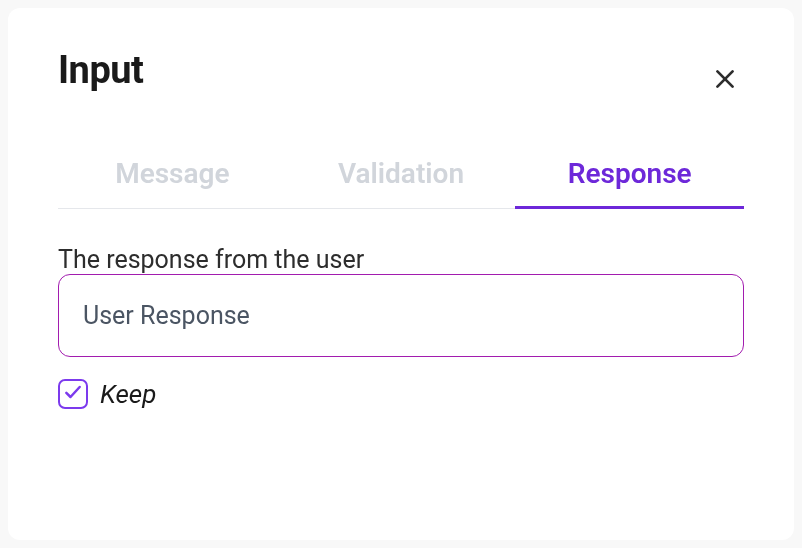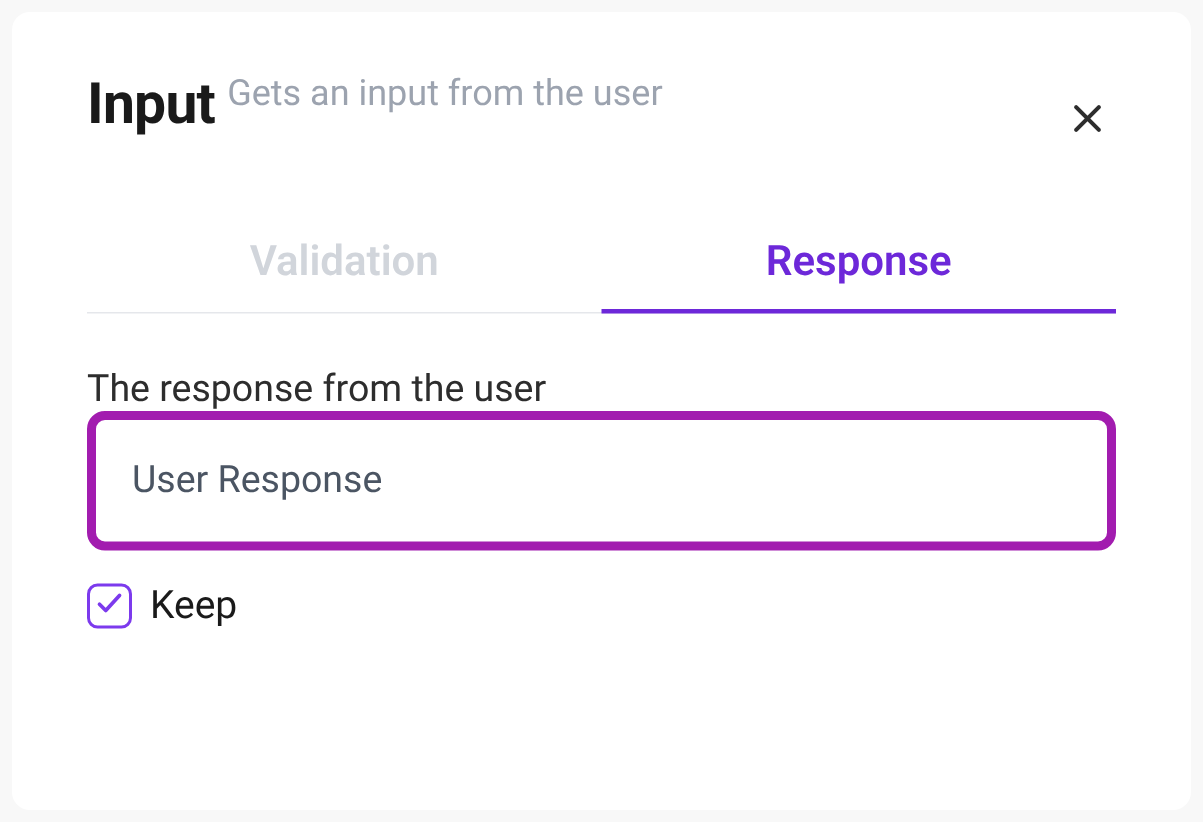--- a/index.html
+++ b/index.html
@@ -91,37 +91,38 @@
     .section {
       margin-top: 36px;
     }
     .field-label {
       font-size: 25px;
       color: #2d2d2d;
       font-weight: 400;
     }
     .text-input {
       width: 100%;
-      border: 6px solid #a21caf;
+      border: 1px solid #a21caf;
       border-radius: 12px;
       padding: 26px 24px;
       font-size: 25px;
       color: #4b5563;
       font-family: inherit;
       outline: none;
       background: #fff;
     }
     .text-input::placeholder {
       color: #6b7280;
     }
     .checkbox-row {
       display: flex;
       align-items: center;
       gap: 12px;
       margin-top: 22px;
+      font-style: italic;
     }
     .checkbox {
       width: 30px;
       height: 30px;
       border: 2px solid #7c3aed;
       border-radius: 7px;
       background: #fff;
       display: flex;
       align-items: center;
       justify-content: center;
@@ -139,33 +140,33 @@
       cursor: pointer;
     }
   </style>
 </head>
 <body>
 
 <div class="panel">
   <div class="header-row">
     <div class="header-text">
       <h1 class="title">Input</h1>
-      <p class="subtitle">Gets an input from the user</p>
     </div>
     <button class="close-btn">
       <span>
         <svg viewBox="0 0 24 24" fill="none" stroke="currentColor" stroke-width="2.5" stroke-linecap="round">
           <line x1="5" y1="5" x2="19" y2="19"></line>
           <line x1="19" y1="5" x2="5" y2="19"></line>
         </svg>
       </span>
     </button>
   </div>
 
   <div class="tabs">
+    <button class="tab">Message</button>
     <button class="tab">Validation</button>
     <button class="tab active">Response</button>
   </div>
 
   <div class="section">
     <div class="field-label">The response from the user</div>
     <input type="text" class="text-input" value="User Response" style="">
     <div class="checkbox-row">
       <div class="checkbox" role="checkbox" aria-checked="true">
         <span>

